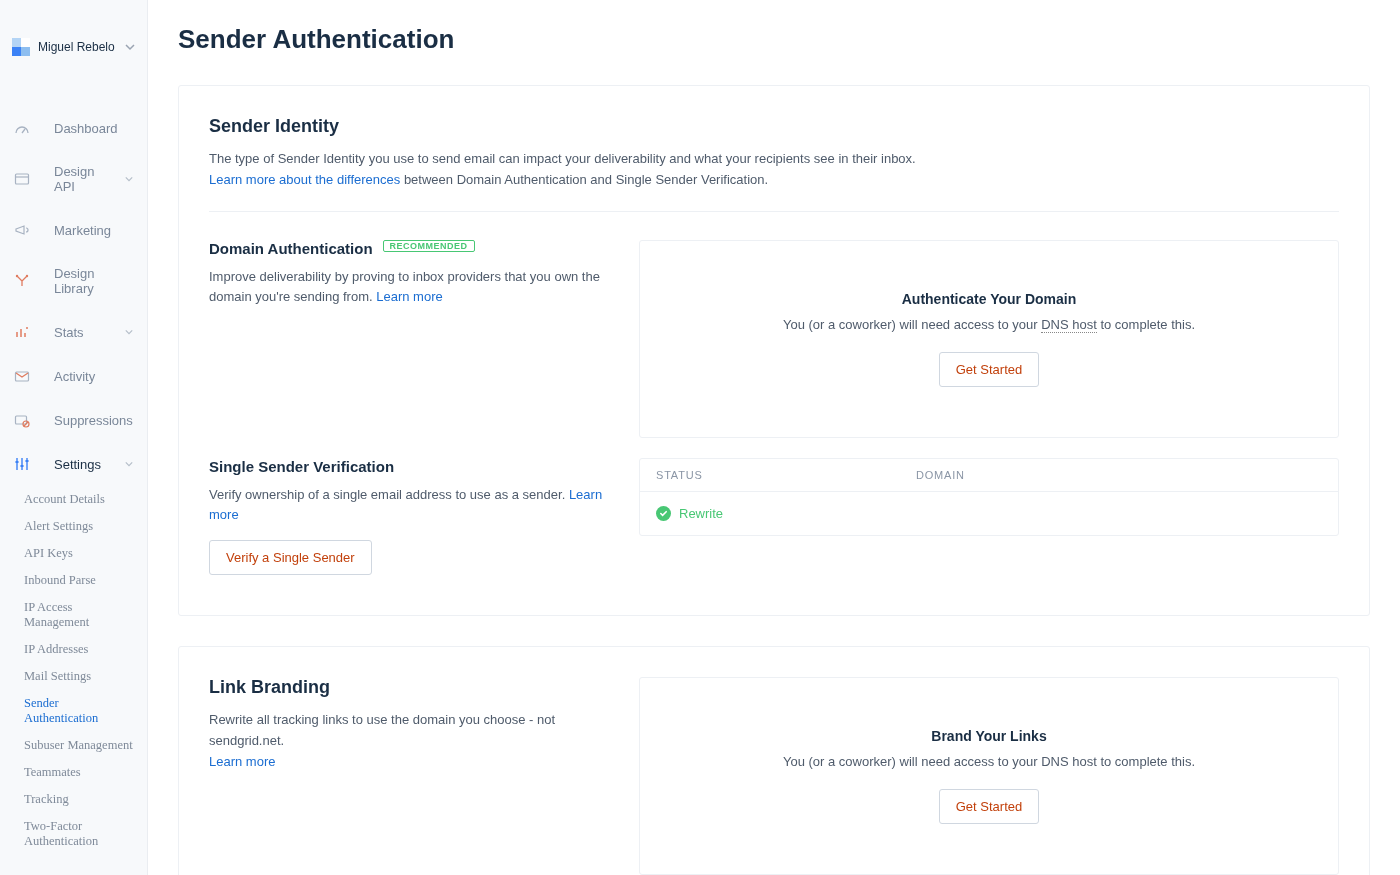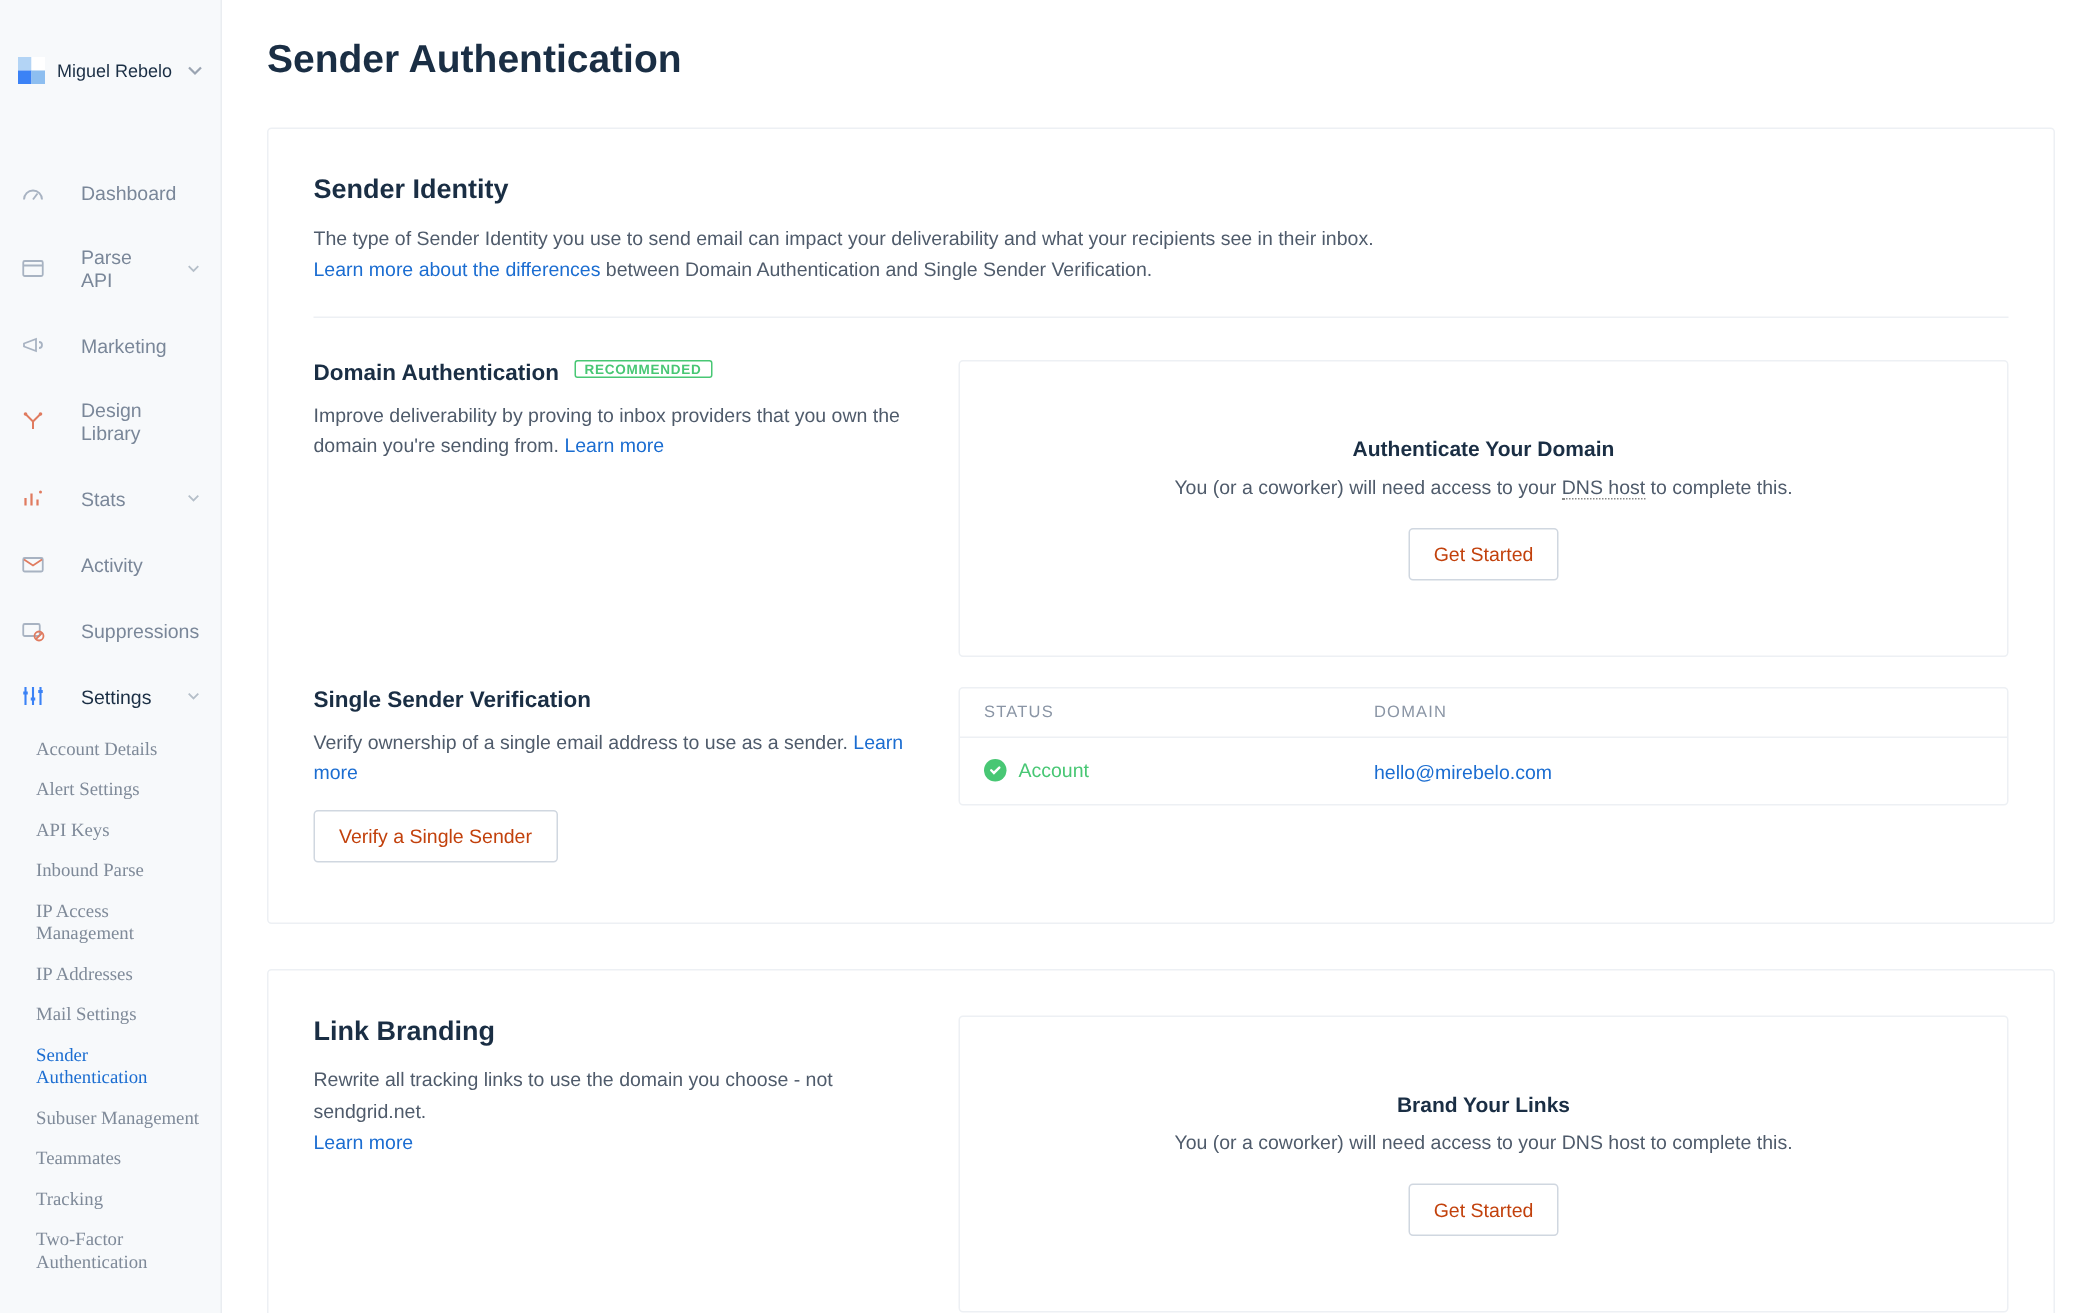--- a/index.html
+++ b/index.html
@@ -178,21 +178,21 @@
           <path d="M2 13 A6 6 0 0 1 14 13" stroke="currentColor" fill="none" stroke-width="1.3"></path>
           <line x1="8" y1="13" x2="11" y2="9" stroke="currentColor" stroke-width="1.3"></line>
         </svg>
       <span class="nav-label">Dashboard</span>
     </div>
     <div class="nav-item">
       <svg class="nav-icon" viewBox="0 0 16 16">
           <rect x="1.5" y="3" width="13" height="10" rx="1" stroke="currentColor" fill="none" stroke-width="1.2"></rect>
           <line x1="1.5" y1="6" x2="14.5" y2="6" stroke="currentColor" stroke-width="1.2"></line>
         </svg>
-      <span class="nav-label">Parse API</span>
+      <span class="nav-label">Design API</span>
       <svg class="nav-chev" viewBox="0 0 10 10">
           <path d="M1 3 L5 7 L9 3" stroke="currentColor" fill="none" stroke-width="1.5"></path>
         </svg>
     </div>
     <div class="nav-item">
       <svg class="nav-icon" viewBox="0 0 16 16">
           <path d="M2 7 L10 4 L10 12 L2 9 Z M12 6 A2 2 0 0 1 12 10" stroke="currentColor" fill="none" stroke-width="1.2"></path>
         </svg>
       <span class="nav-label">Marketing</span>
       <svg class="nav-chev" viewBox="0 0 10 10">
@@ -317,24 +317,21 @@
               <div class="col-domain">DOMAIN</div>
             </div>
             <div id="status-rows">
                 <div class="status-row">
     <div class="col-status status-cell">
       <span class="check-circle">
         <svg viewBox="0 0 10 10">
                         <path d="M2 5 L4 7 L8 3" stroke="currentColor" fill="none" stroke-width="1.8" stroke-linecap="round"></path>
                       </svg>
       </span>
-      <span class="verified-text">Account</span>
-    </div>
-    <div class="col-domain">
-      <a class="domain-link">hello@mirebelo.com</a>
+      <span class="verified-text">Rewrite</span>
     </div>
                 </div>
               </div>
           </div>
         </div>
       </div>
     </div>
 
     <div class="card">
       <div class="two-col">

